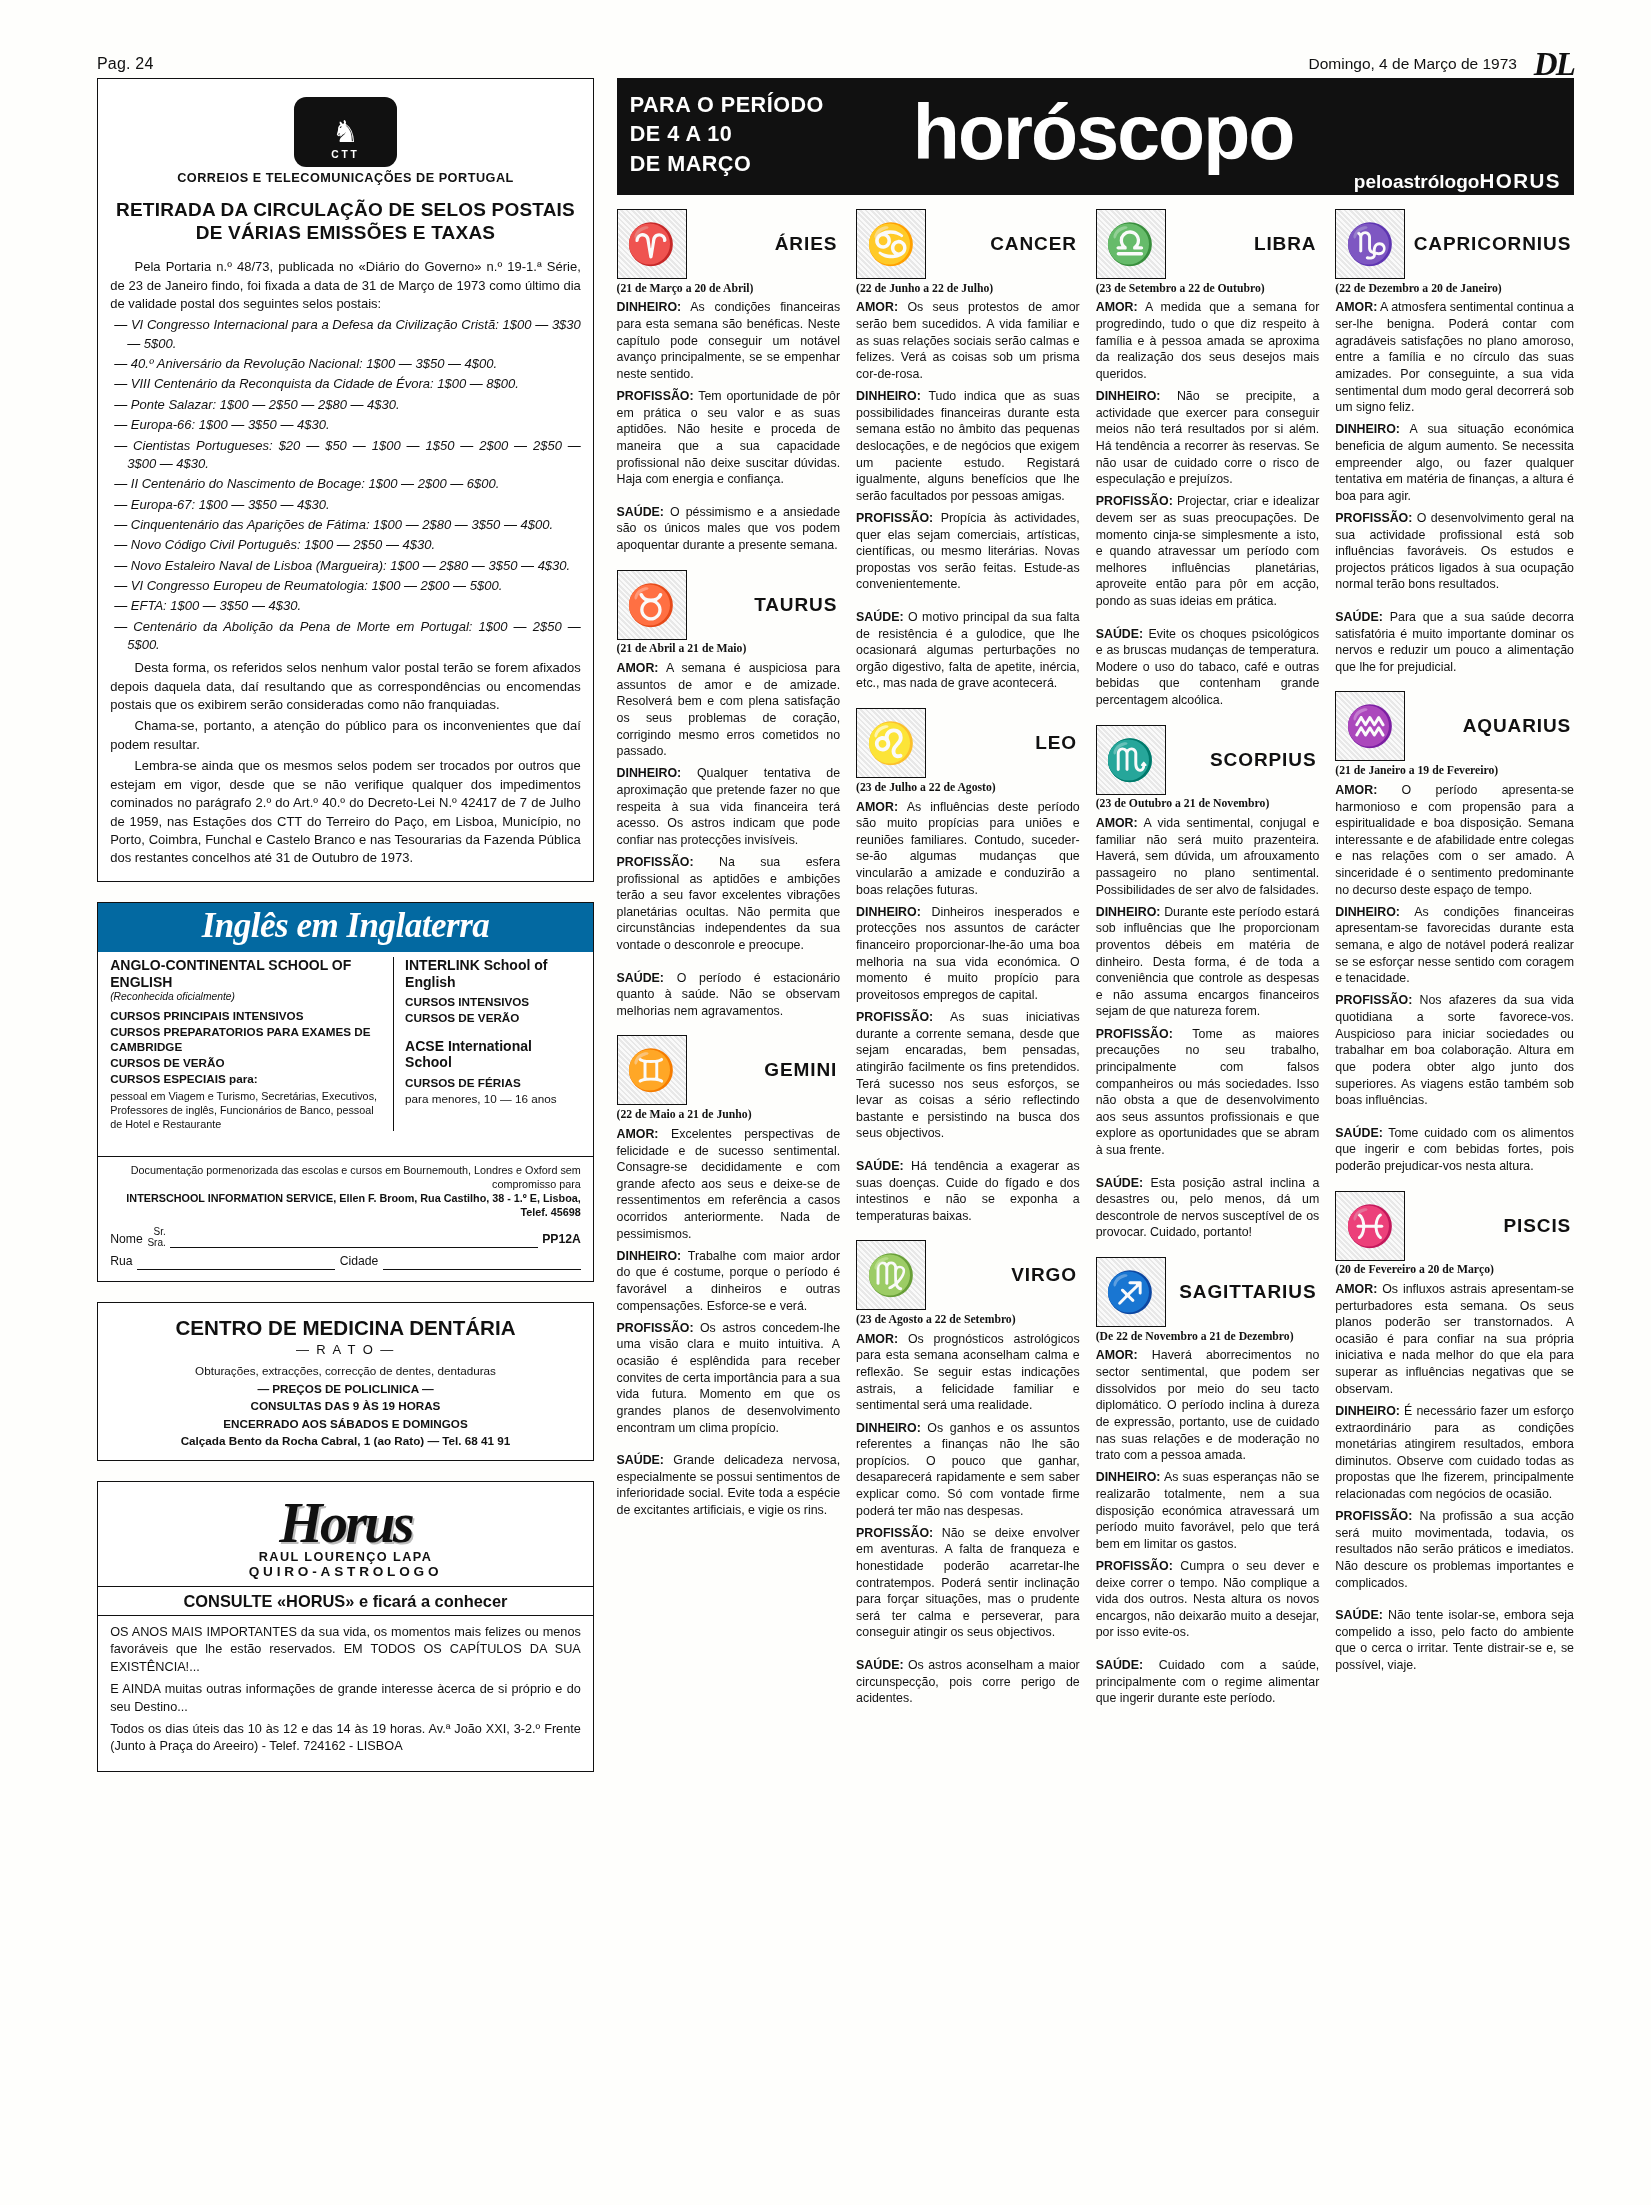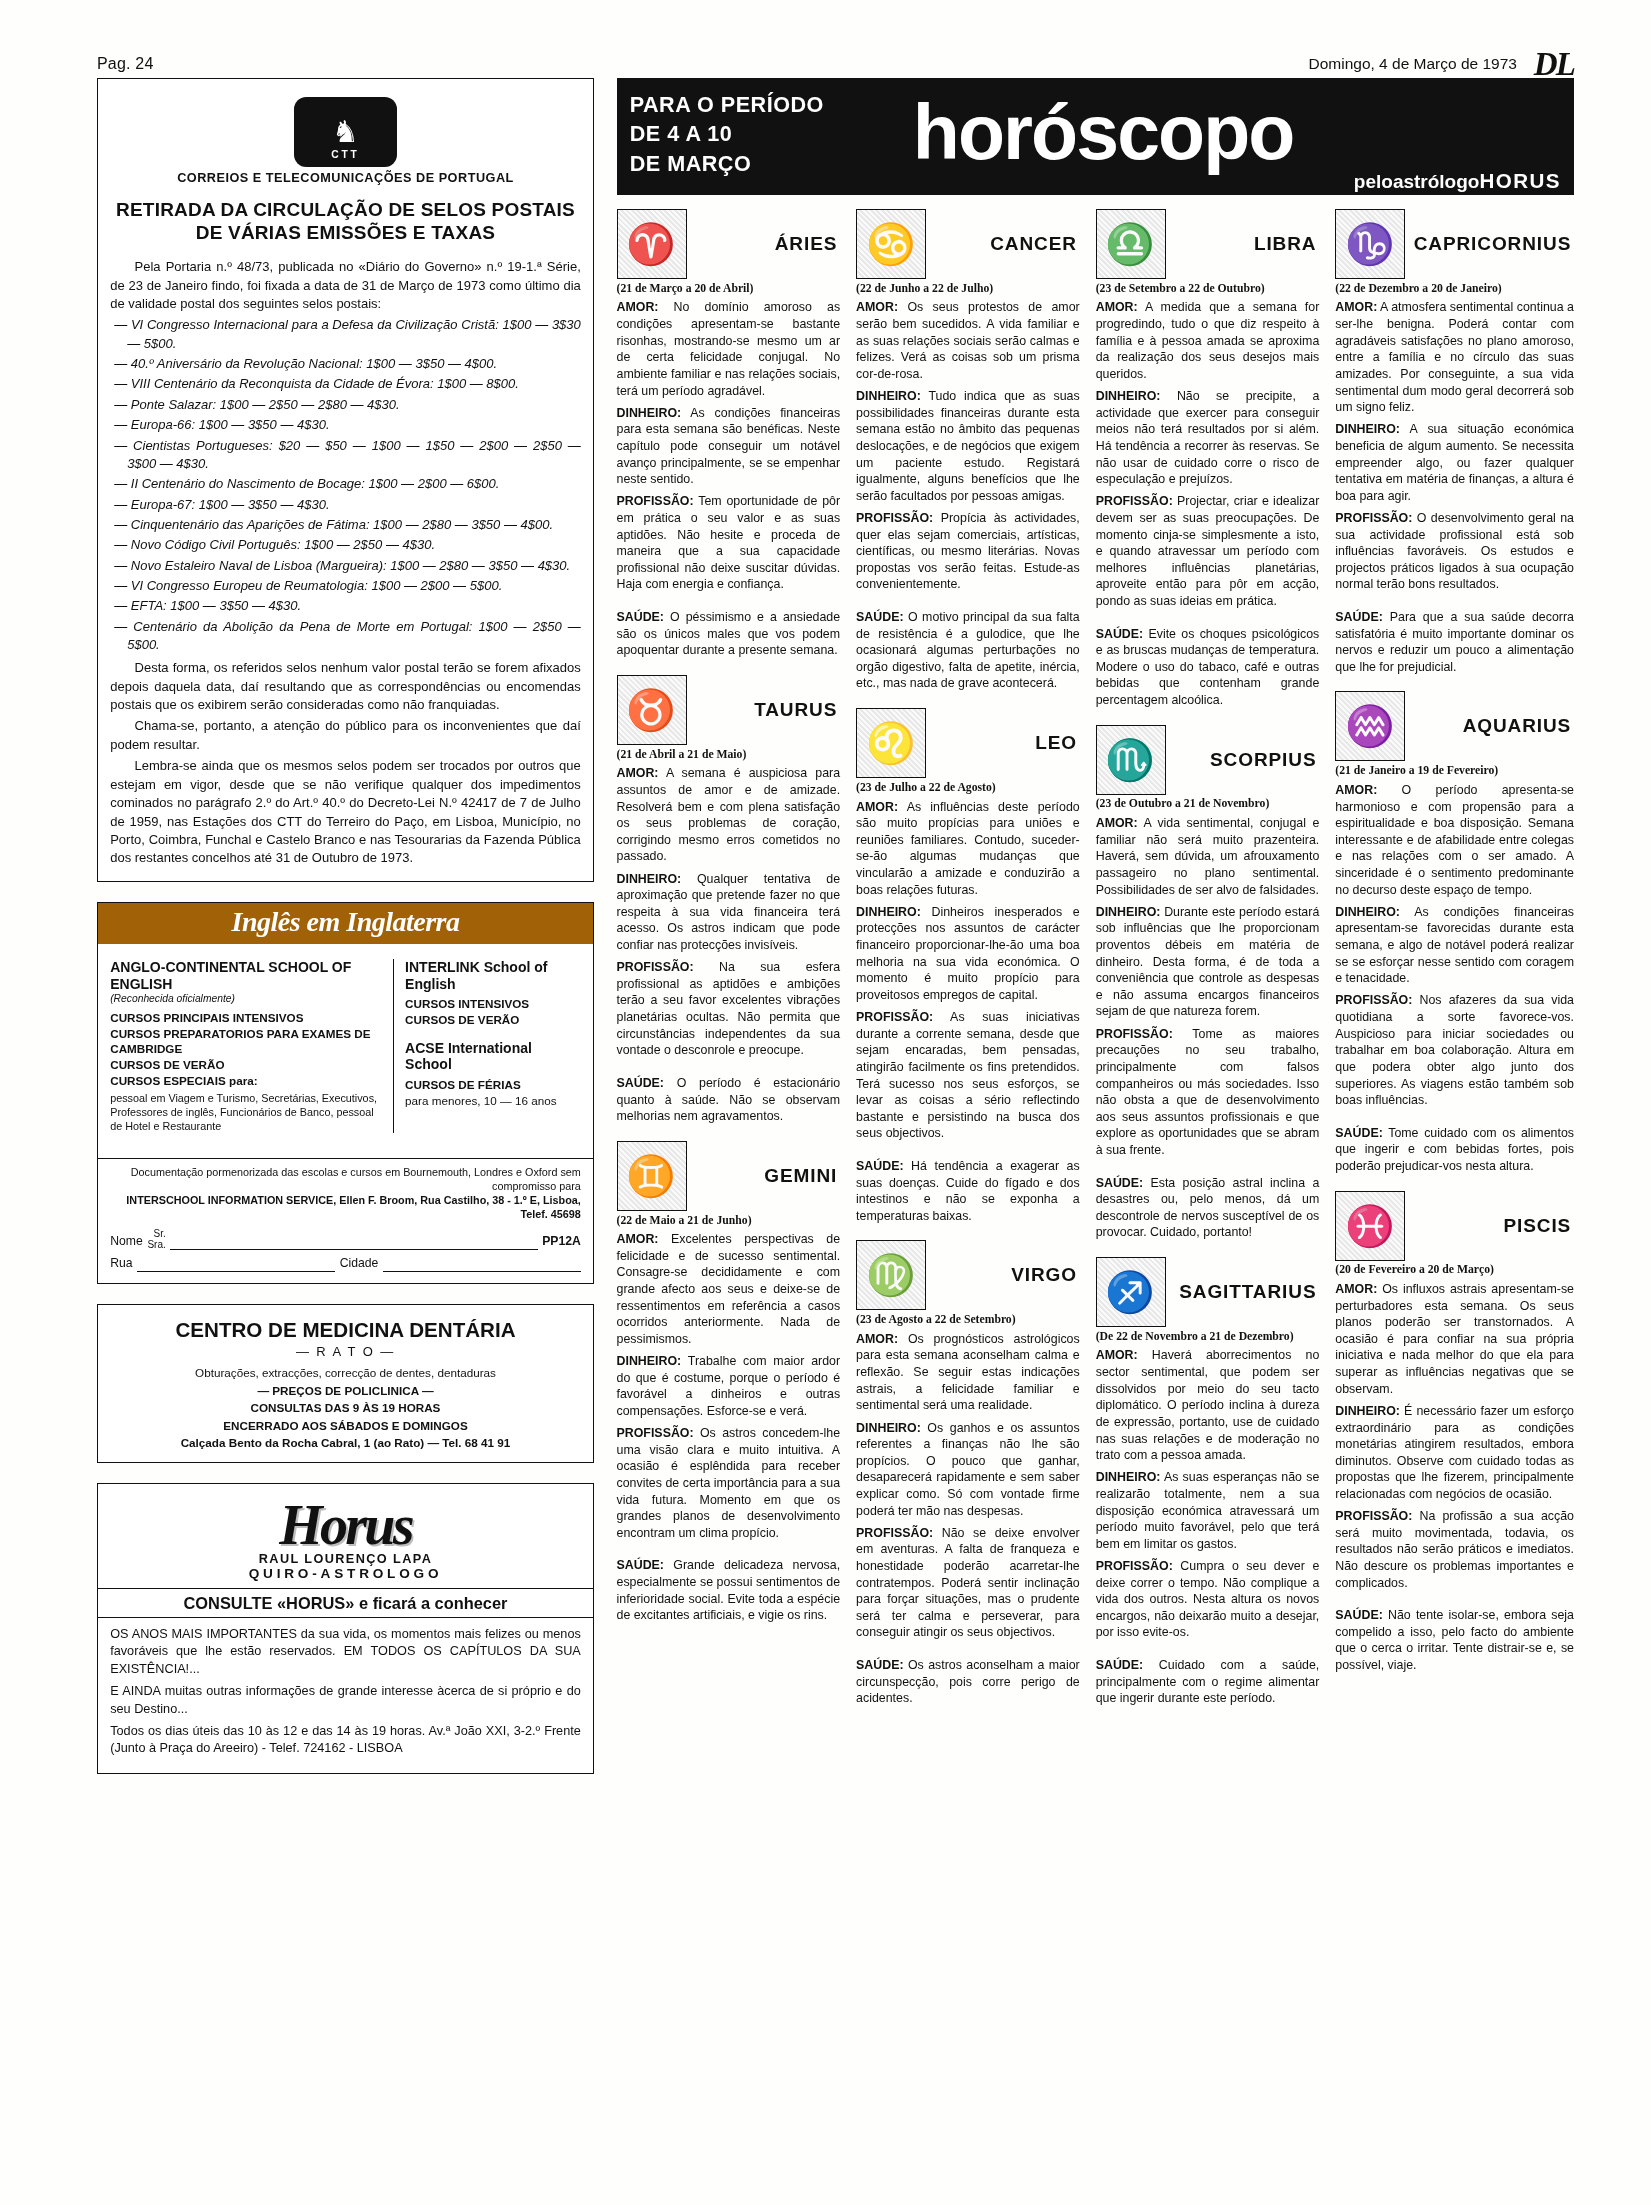--- a/index.html
+++ b/index.html
@@ -82,25 +82,25 @@
     letter-spacing:0.2px;margin-bottom:13px;
   }
   .ctt-body { font-size:13px; line-height:1.42; text-align:justify; }
   .ctt-body p { margin:0 0 2.8px 0; text-indent:24.4px;}
   .ctt-body ul { list-style:none; margin:2.8px 0 4.7px 0; padding:0 0 0 17px; }
   .ctt-body li { margin:0 0 1.9px 0; text-indent:-13px; }
   .it { font-style:italic; }
 
   
   .ing-banner {
-    background:#a16207;color:#fff;text-align:center;
+    background:#0369a1;color:#fff;text-align:center;
     font-family:"Liberation Serif", serif;
     font-weight:bold;font-style:italic;
-    font-size:28px;letter-spacing:-0.5px;
-    padding:2.8px 0 6.6px 0; margin:-10.3px -12.2px 15px -12.2px;
+    font-size:35px;letter-spacing:-0.5px;
+    padding:2.8px 0 6.6px 0; margin:-10.3px -12.2px 5px -12.2px;
   }
   .ing-cols { display:flex; gap:12.2px; }
   .ing-col { flex:1; font-size:11.7px; line-height:1.3; }
   .ing-col.right { border-left:1.4px solid #111; padding-left:11.3px; flex:0 0 188px; }
   .ing-h { font-weight:bold; font-size:14px; line-height:1.18; }
   .ing-sub { font-size:10.3px; font-style:italic; }
   .ing-list { font-weight:bold; margin-top:3.8px; }
   .ing-list div{ margin-bottom:0.9px; }
   .ing-note { margin-top:3.8px; font-size:10.8px; line-height:1.28; }
   .ing-foot {
@@ -334,21 +334,20 @@
       <div class="signs">
 
         <div class="signcol">
           <div class="sign">
             <div class="sign-head">
               <div class="glyphbox">♈</div>
               <div class="sign-name">ÁRIES</div>
             </div>
             <div class="sign-dates">(21 de Março a 20 de Abril)</div>
             <div class="sign-body">
-              <p><span class="lbl">AMOR:</span><span> No domínio amoroso as condições apresentam-se bastante risonhas, mostrando-se mesmo um ar de certa felicidade conjugal. No ambiente familiar e nas relações sociais, terá um período agradável.</span></p>
               <p><span class="lbl">DINHEIRO:</span><span> As condições financeiras para esta semana são benéficas. Neste capítulo pode conseguir um notável avanço principalmente, se se empenhar neste sentido.</span></p>
               <p><span class="lbl">PROFISSÃO:</span><span> Tem oportunidade de pôr em prática o seu valor e as suas aptidões. Não hesite e proceda de maneira que a sua capacidade profissional não deixe suscitar dúvidas. Haja com energia e confiança.</span></p>
               <p><span class="lbl">SAÚDE:</span><span> O péssimismo e a ansiedade são os únicos males que vos podem apoquentar durante a presente semana.</span></p>
             </div>
           </div>
 
           <div class="sign">
             <div class="sign-head">
               <div class="glyphbox">♉</div>
               <div class="sign-name">TAURUS</div>

